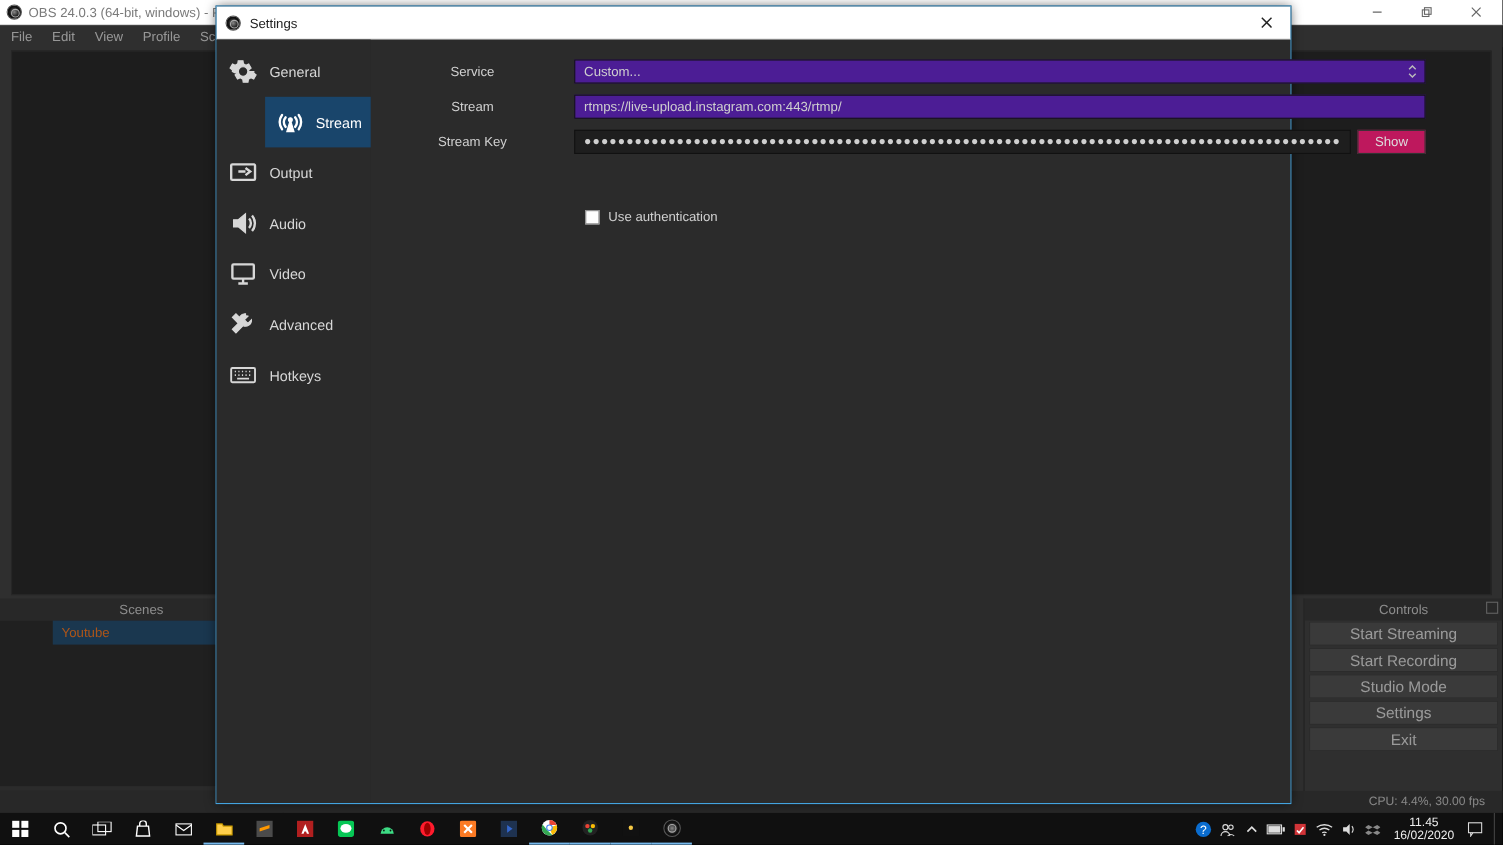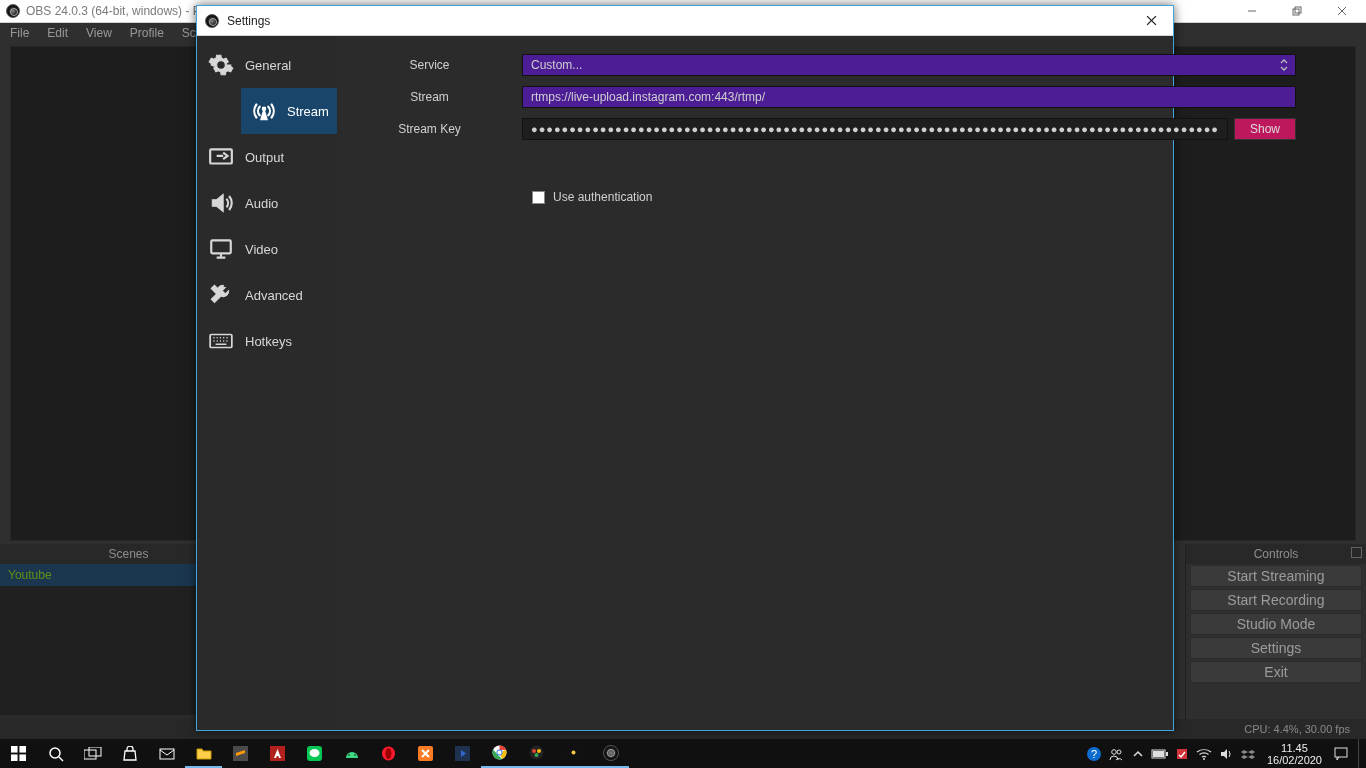--- a/index.html
+++ b/index.html
@@ -15,21 +15,21 @@
   .obs-menubar { height:20px; background:#3a3a3a; display:flex; align-items:center; gap:18px; padding:0 10px; color:#d9d9d9; font-size:12px; }
   .obs-menubar span{ cursor:default; }
   .obs-preview { position:absolute; left:10px; right:10px; top:46px; height:495px; background:#1e1e1e; border:1px solid #2b2b2b;}
   .obs-bottom { position:absolute; left:0; right:0; bottom:0; height:195px; display:flex; }
   .dock { flex:1; display:flex; flex-direction:column; border-right:1px solid #222;}
   .dock.scenes{ flex:0 0 258px;}
   .dock.controls{ flex:0 0 180px; border-right:none;}
   .dock-title { height:20px; background:#2f2f2f; text-align:center; font-size:12px; color:#c8c8c8; display:flex; align-items:center; justify-content:center; position:relative;}
   .dock-title .float-icon{ position:absolute; right:4px; top:3px; width:11px; height:11px; border:1px solid #888;}
   .scene-list { flex:1; background:#232323; }
-  .scene-item { padding:4px 8px; background:#19456b; color:#84cc16;}
+  .scene-item { padding:4px 8px; background:#19456b; color:#f97316;margin-left:48px;}
   .dock-toolbar{ height:24px; background:#333; display:flex; align-items:center; gap:8px; padding:0 8px; }
   .tb-btn{ width:18px; height:18px; color:#d0d0d0; display:flex; align-items:center; justify-content:center; font-size:16px;}
   .controls .control-btn{ height:22px; margin:1px 4px; background:#4b4b4b; border:1px solid #333; font-size:14px; color:#ddd; display:flex; align-items:center; justify-content:center;}
   .controls .control-btn:first-of-type{ margin-top:2px;}
   .status-bar{ position:absolute; bottom:0; left:0; right:0; height:20px; background:#2f2f2f; color:#c0c0c0; font-size:11px; display:flex; align-items:center; justify-content:flex-end; padding:0 16px; gap:18px;}
 
   
   .dim { position:absolute; left:0; top:23px; right:0; bottom:29px; background:rgba(30,30,30,0.35); }
 
   

